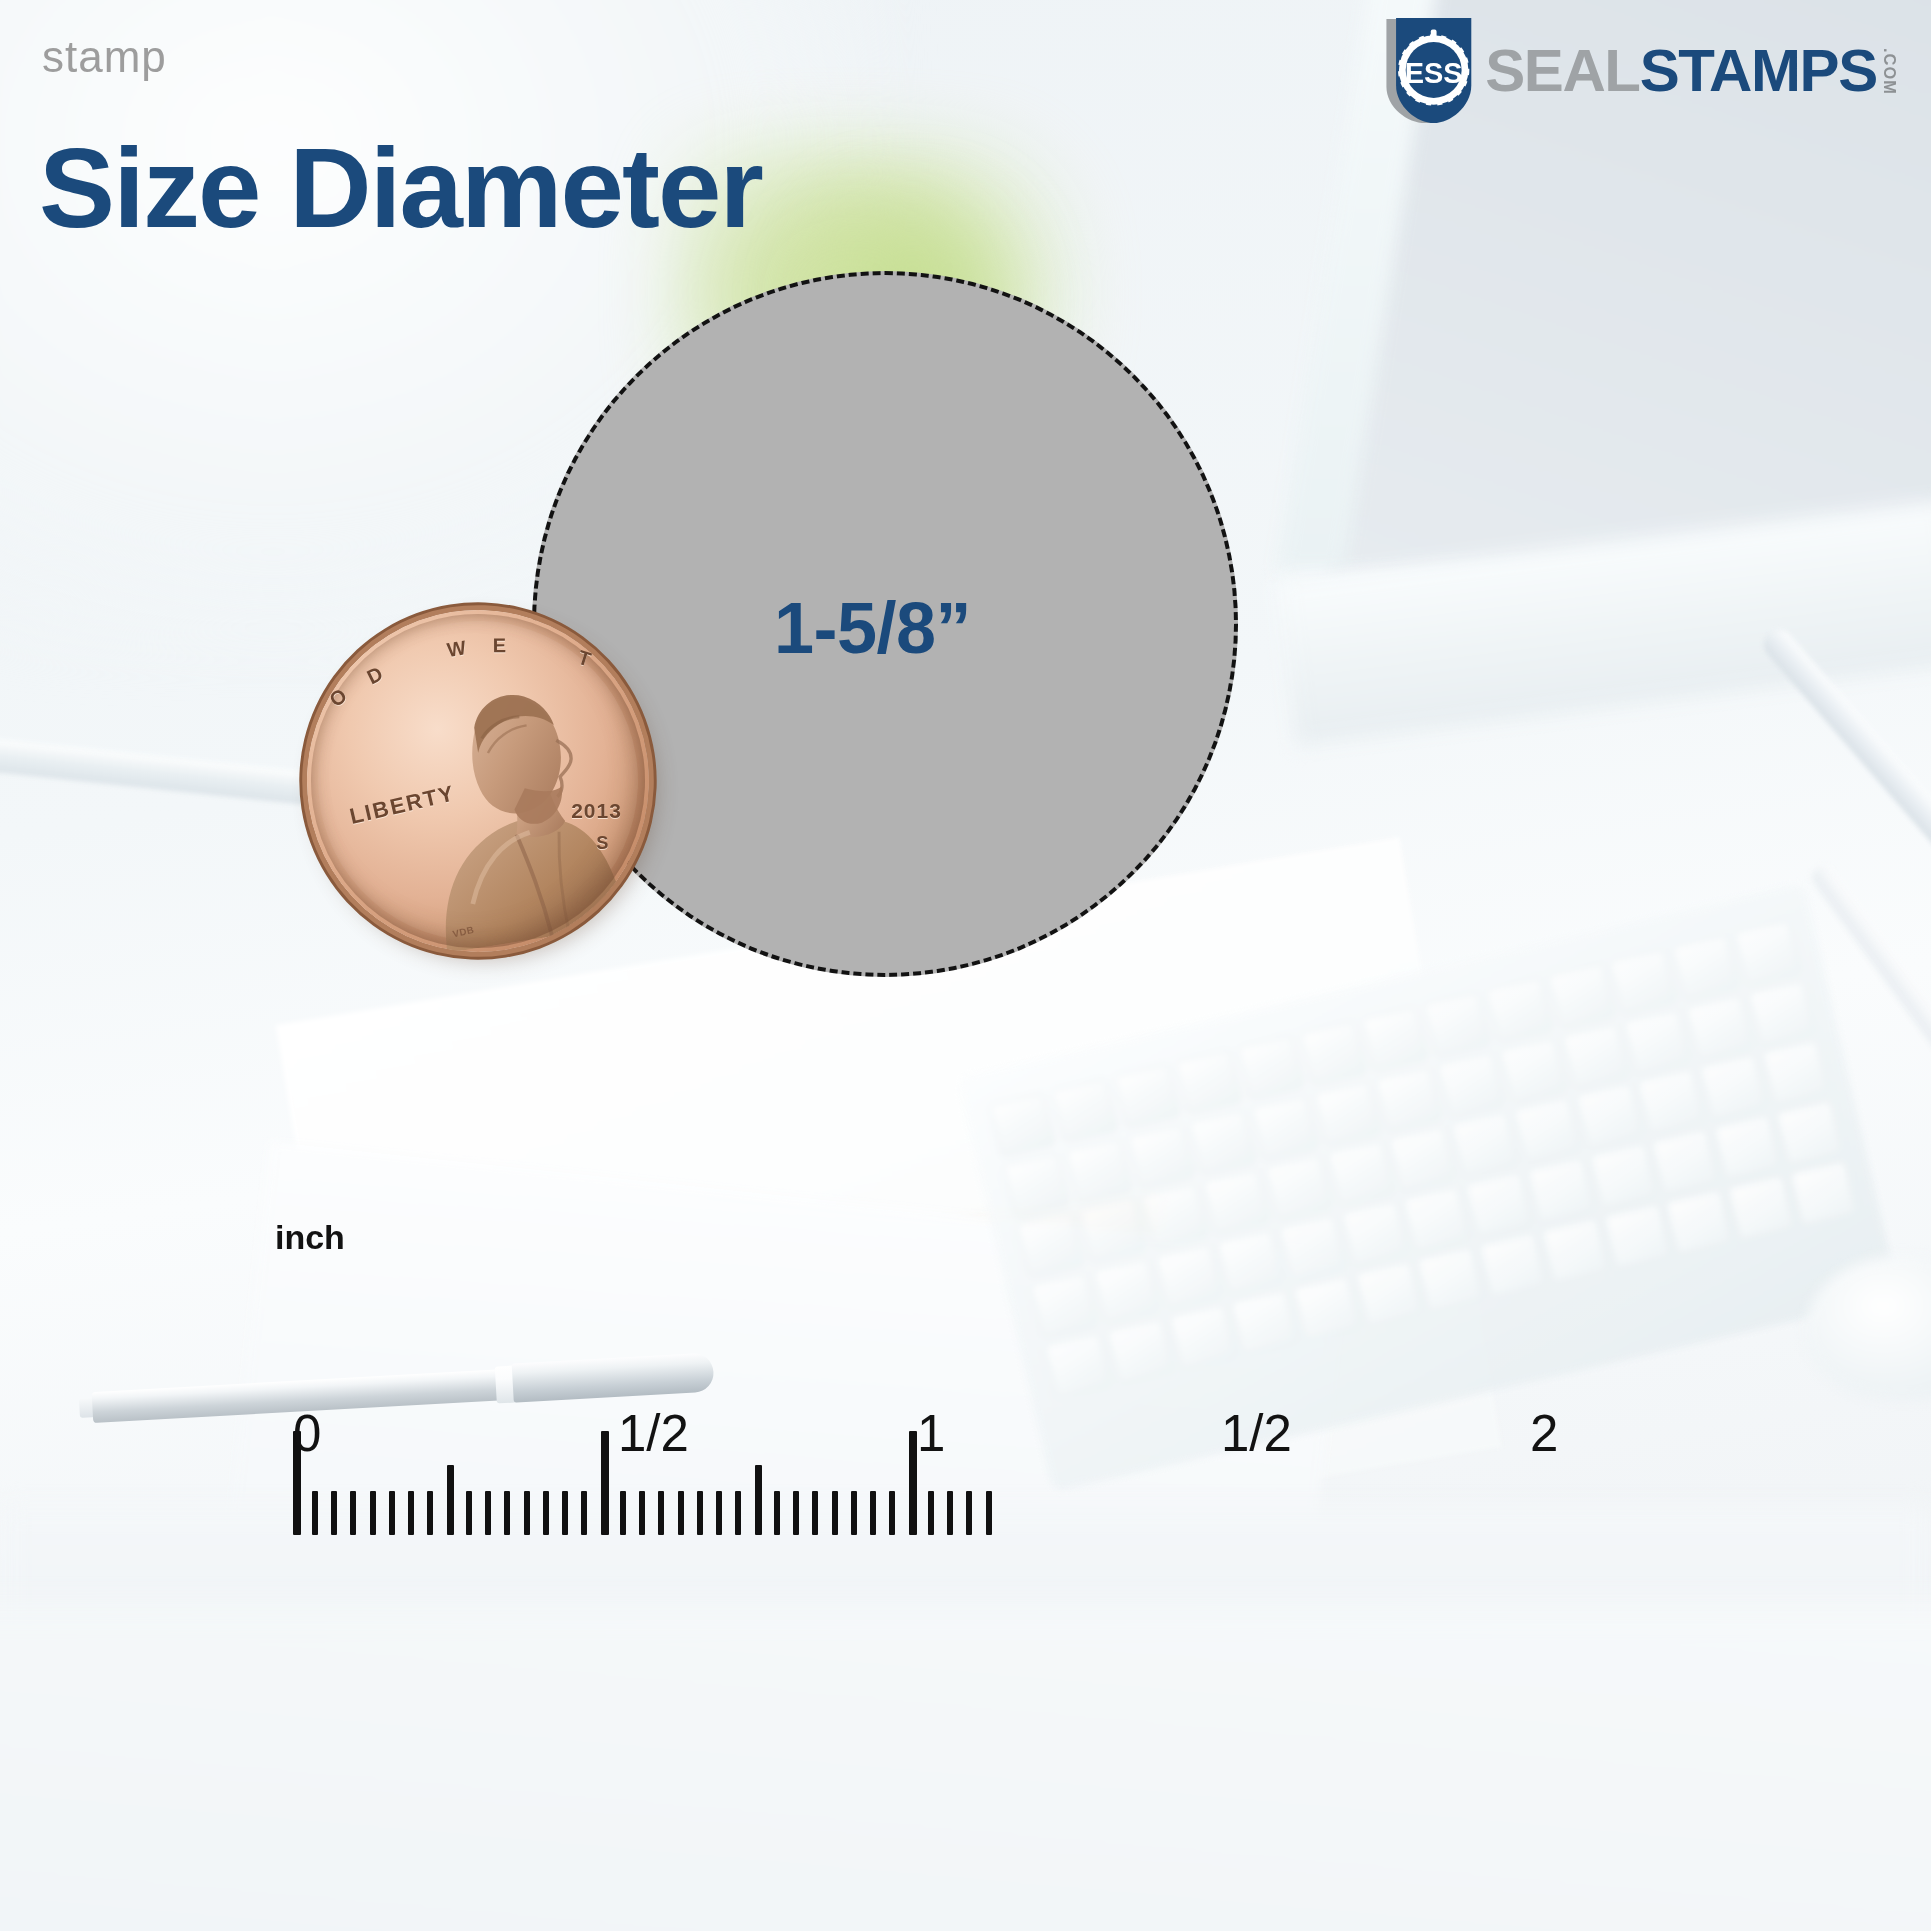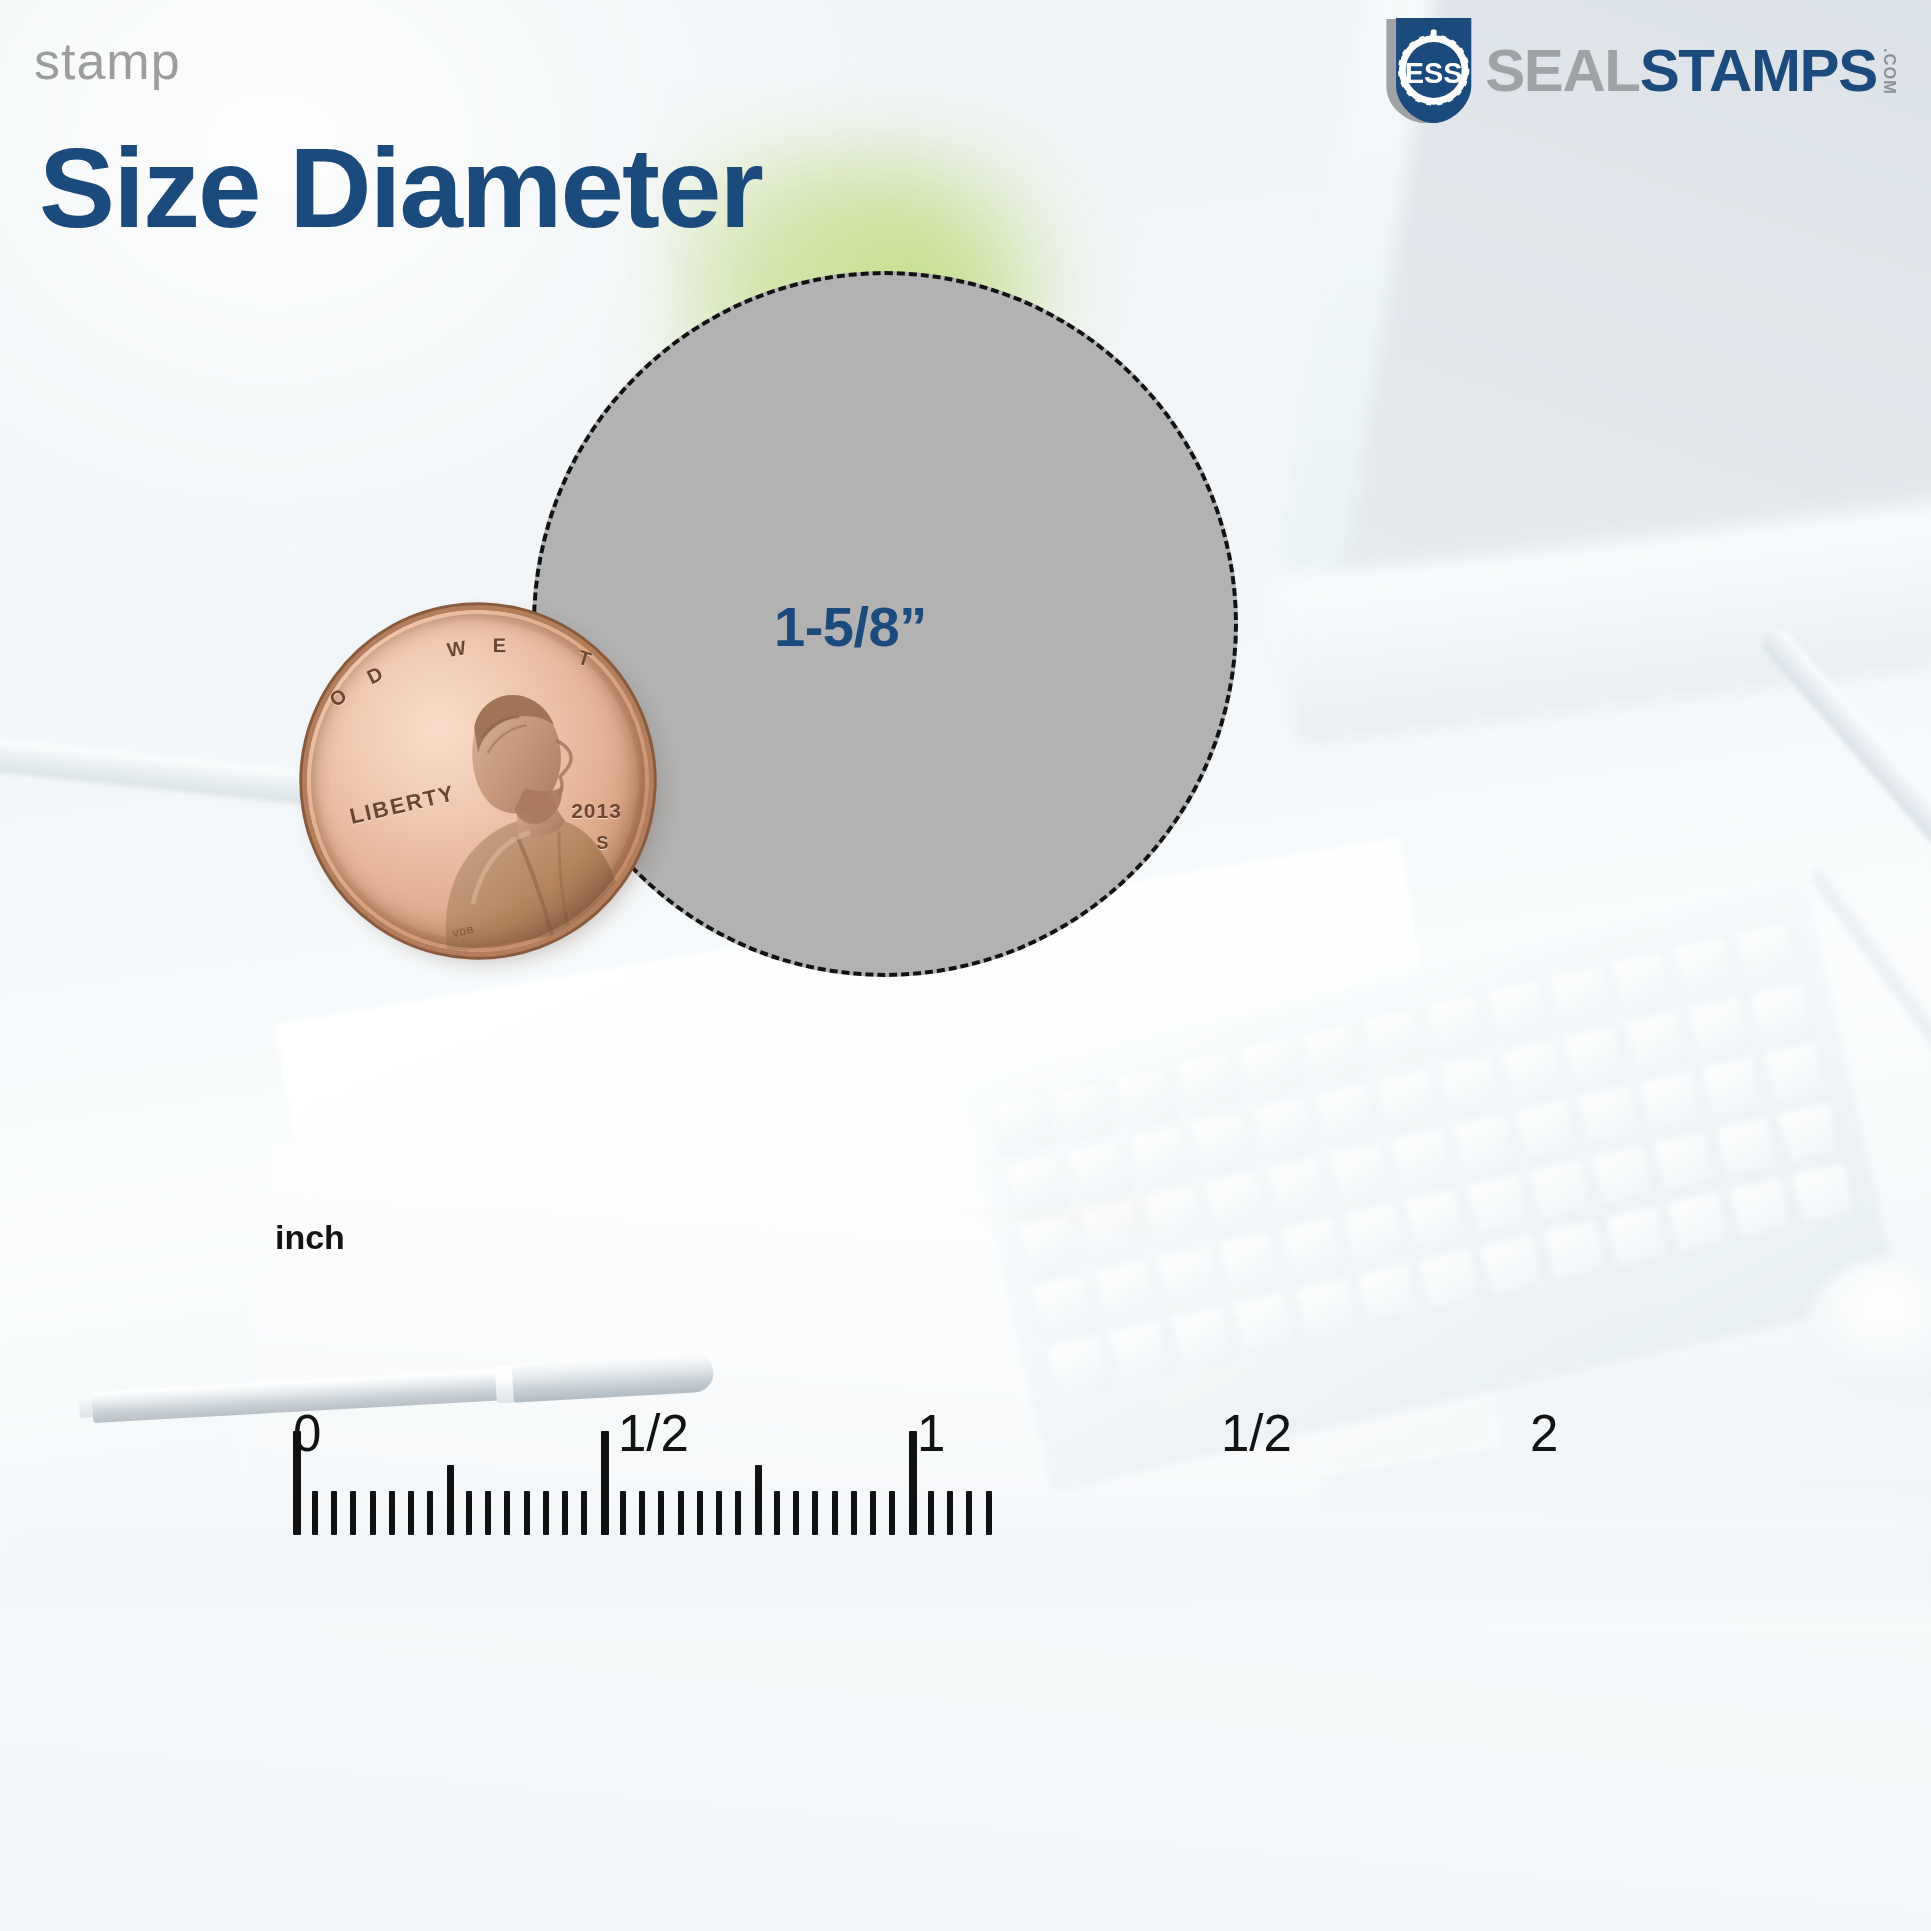--- a/index.html
+++ b/index.html
@@ -162,22 +162,22 @@
     border-radius:2.9px 19.3px 19.3px 2.9px;
   }
   .fg-pen .tip {
     position:absolute; left:-13.5px; top:11.6px; width:21px; height:19.3px;
     background:linear-gradient(180deg,#f7f9fa 0%, #dde3e8 100%);
     border-radius:2.9px 0 0 2.9px;
   }
 
   
   .kicker {
-    position:absolute; left:34px; top:35px;
-    font-size:52px; font-weight:400; letter-spacing:1px;
+    position:absolute; left:42px; top:35px;
+    font-size:44px; font-weight:400; letter-spacing:1px;
     color:#9d9d9d; line-height:1;
   }
   .headline {
     position:absolute; left:39px; top:131px;
     font-size:114px; font-weight:700; letter-spacing:-1.9px;
     color:#1b4a7c; line-height:1;
   }
 
   
   .logo {
@@ -215,21 +215,21 @@
     border:4.8px dashed #121212;
   }
   .size-circle .label {
     position:absolute;
     left:0; right:0; top:50%;
     transform:translateY(-44%);
     padding-left:238px;
     color:#1b4a7c;
     font-weight:700;
     line-height:1.08;
-    font-size:56px;
+    font-size:72px;
     letter-spacing:-0.5px;
   }
   .size-circle .label .l1 { display:block; }
   .size-circle .label .l2 { display:block; }
 
   
   .penny {
     position:absolute; left:307px; top:610px;
     width:342px; height:342px;
     border-radius:50%;

